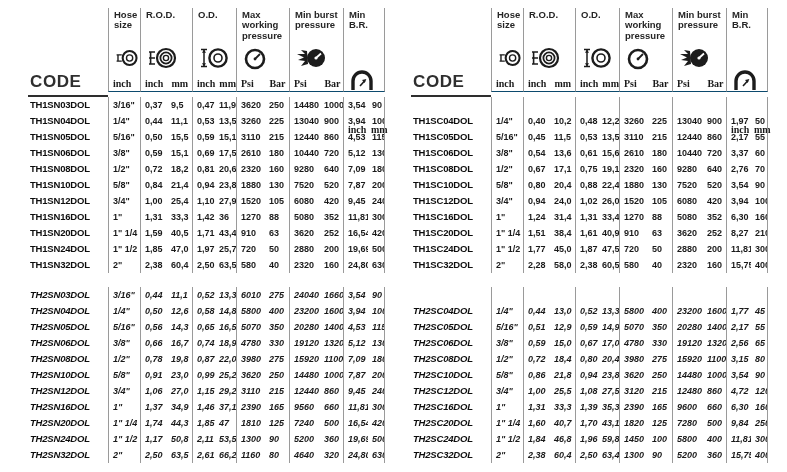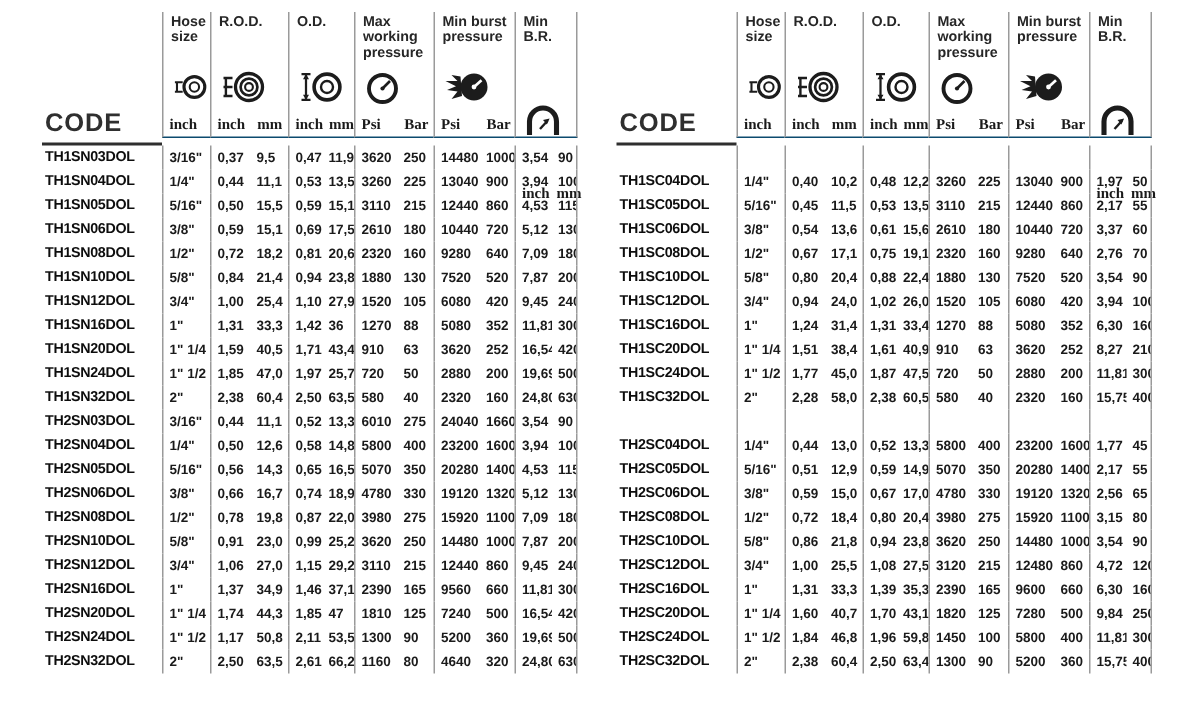--- a/index.html
+++ b/index.html
@@ -24,21 +24,21 @@
              border-left:1px solid #9a9a9a;border-bottom:1px solid #0c4a6e;
              padding:0 0 2px 0;box-sizing:border-box;}
   .hdr-group.last{border-right:1px solid #9a9a9a;gap:31px;}
   .grp-label{font-size:9.5px;font-weight:700;color:#262626;line-height:1.08;padding:2px 2px 0 5px;min-height:28px;}
   .grp-icon{padding-left:5px;height:26px;display:flex;align-items:center;}
   .grp-icon svg{display:block;}
   .grp-units{display:flex;}
   .grp-units span{font-size:10px;font-weight:700;padding-left:4px;box-sizing:border-box;white-space:nowrap;font-family:Liberation Serif, serif;}
 
   .block{margin-top:0;}
-  .block + .block{}
+  .block + .block{margin-top:14px;font-style:italic;}
   .cell{font-size:9px;font-weight:700;white-space:nowrap;padding-left:4px;box-sizing:border-box;
         height:16px;line-height:16px;overflow:hidden;}
   .cell.code{font-size:9.5px;letter-spacing:-0.2px;padding-left:2px;color:#0d0d0d;}
   .cell.bl{border-left:1px solid #9a9a9a;}
   .cell.br{border-right:1px solid #9a9a9a;}
 </style>
 </head>
 <body>
 
 <div class="sheet">

